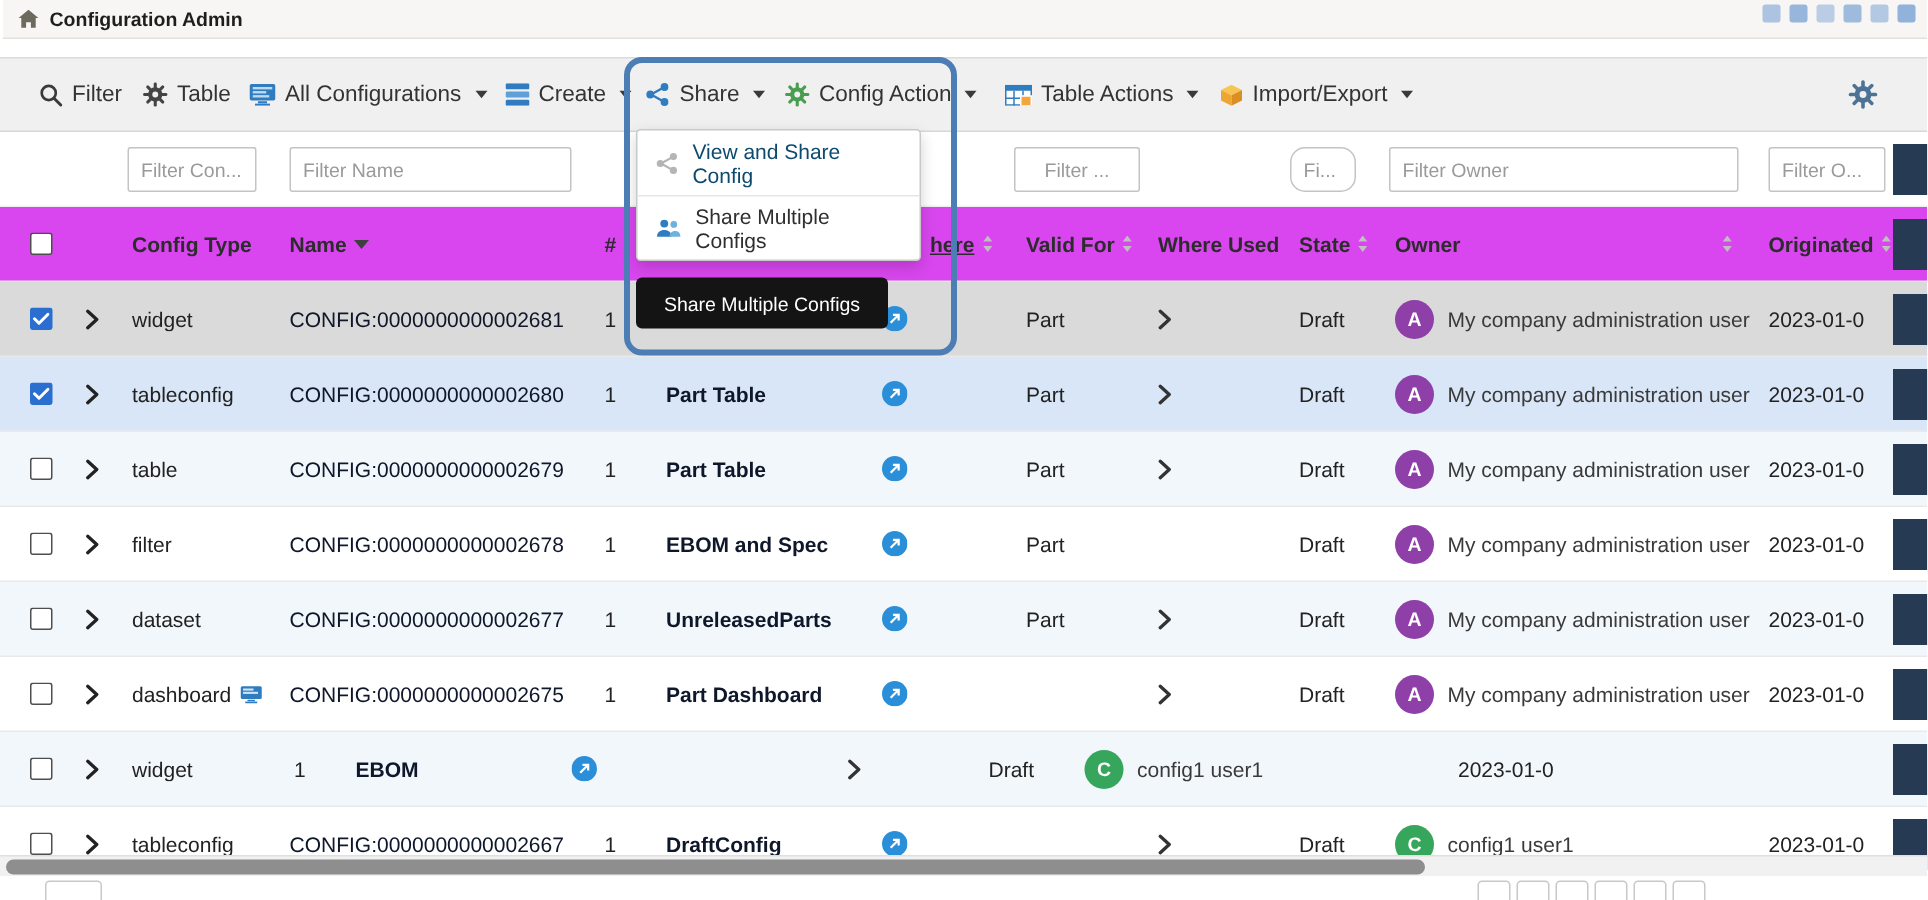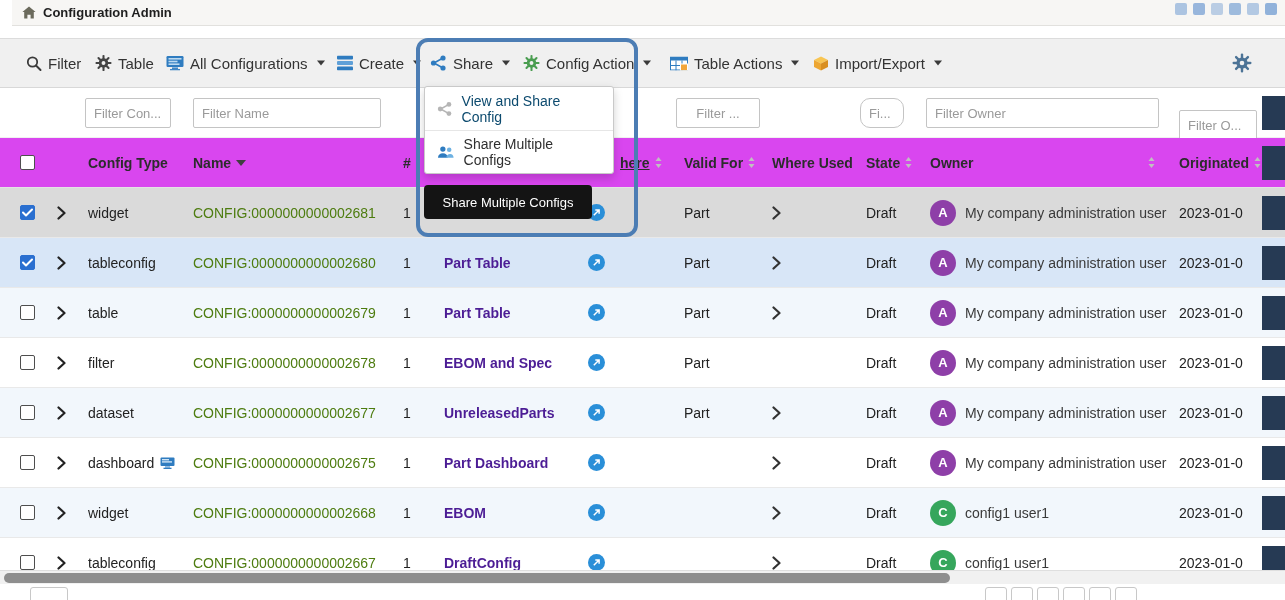--- a/index.html
+++ b/index.html
@@ -1,20 +1,20 @@
 <!DOCTYPE html>
 <html><head>
 <meta charset="utf-8">
 <style>
   * { margin:0; padding:0; box-sizing:border-box; }
   body { font-family:"Liberation Sans", sans-serif; background:#fff; }
   .screen { position:relative; width:1285px; height:600px; background:#fff; overflow:hidden; }
 
   
-  .topbar { position:absolute; top:0; left:12px; right:0; height:26px; background:#f7f6f4;
+  .topbar { position:absolute; top:0; left:2px; right:0; height:26px; background:#f7f6f4;
             border-bottom:1px solid #e2e1de; display:flex; align-items:center; padding:0 10px; gap:7px; z-index:5; }
   .topbar .title { font-size:13px; font-weight:bold; color:#1e1e1e; }
   .topbar-icons { position:absolute; right:8px; top:3px; display:flex; gap:6px; }
   .topbar-icons span { width:12px; height:12px; border-radius:2px; background:#6f9bd1; opacity:.55; display:inline-block; }
 
   
   .toolbar { position:absolute; top:38px; left:0; right:0; height:50px; background:#f0f0f0;
              border-top:1px solid #dcdcdc; border-bottom:1px solid #d8d8d8; z-index:5; }
   .tb-btn { position:absolute; top:50%; transform:translateY(-50%); display:flex; align-items:center;
             gap:6px; font-size:15px; color:#333; cursor:pointer; white-space:nowrap; }
@@ -54,22 +54,22 @@
   .c-orig  { flex:1; padding-left:10px; }
 
   .thead .c-name { justify-content:flex-start; padding-right:16px; }
   .thead .c-owner{ justify-content:space-between; padding-right:14px; }
   .sort { margin-left:5px; flex:none; }
 
   .cb { width:15px; height:15px; border:1.7px solid #4e4e4e; border-radius:2px; background:#fff;
         display:inline-flex; align-items:center; justify-content:center; flex:none; cursor:pointer; }
   .cb.checked { background:#2a6fd0; border-color:#2a6fd0; }
 
-  .cfg-link { color:#4d7c0f; text-decoration:none; cursor:pointer; }
-  .label-link { color:#4c1d95; font-weight:bold; text-decoration:none; cursor:pointer; }
+  .cfg-link { color:#0f172a; text-decoration:none; cursor:pointer; }
+  .label-link { color:#0f172a; font-weight:bold; text-decoration:none; cursor:pointer; }
   .avatar { width:26px; height:26px; border-radius:50%; color:#fff; font-size:13px; font-weight:bold;
             display:inline-flex; align-items:center; justify-content:center; flex:none; }
   .av-purple { background:#8e3fa8; }
   .av-green  { background:#36a65c; }
   .owner-name { color:#3a3a3a; }
   .edge { position:absolute; right:0; top:50%; transform:translateY(-50%); width:23px; height:34px;
           background:#263a54; }
 
   
   .dropdown { position:absolute; left:424px; top:86px; width:190px; background:#fff; border:1px solid #c9c9c9;
@@ -221,21 +221,21 @@
     </div>
   </div>
 
   <div class="filterbar">
     <input style="left: 85px; width: 86px;" placeholder="Filter Con...">
     <input style="left: 193px; width: 188px;" placeholder="Filter Name">
     <input style="left: 443px; width: 130px;" placeholder="">
     <input style="left: 676px; width: 84px; text-align: center;" placeholder="Filter ...">
     <input style="left: 860px; width: 44px; border-radius: 10px;" placeholder="Fi...">
     <input style="left: 926px; width: 233px;" placeholder="Filter Owner">
-    <input style="left: 1179px; width: 78px; margin-top: 12px;" placeholder="Filter O...">
+    <input style="left: 1179px; width: 78px;" placeholder="Filter O...">
     <span class="edge"></span>
   </div>
 
   <div class="thead">
     <div class="cell c-check">
         <span class="cb"></span>
       </div>
     <div class="cell c-chev"></div>
     <div class="cell c-type th">
         <span>Config Type</span>
@@ -597,23 +597,20 @@
           <span class="cb"></span>
         </div>
       <div class="cell c-chev">
           <svg width="9" height="14" viewBox="0 0 9 14">
             <path d="M1.5 1.5L7.5 7 1.5 12.5" stroke="#222" stroke-width="2.2" fill="none" stroke-linecap="round" stroke-linejoin="round"></path>
           </svg>
         </div>
       <div class="cell c-type">
           <span>widget</span>
         </div>
-      <div class="cell c-name">
-          <a class="cfg-link">CONFIG:0000000000002668</a>
-        </div>
       <div class="cell c-num">
           <span>1</span>
         </div>
       <div class="cell c-label">
           <a class="label-link">EBOM</a>
         </div>
       <div class="cell c-launch">
           <svg width="17" height="17" viewBox="0 0 17 17">
             <circle cx="8.5" cy="8.5" r="8.5" fill="#2a8fd8"></circle>
             <path d="M5.8 11.2L10.8 6.2M7.3 5.9h3.8v3.8" stroke="#fff" stroke-width="1.5" fill="none"></path>

